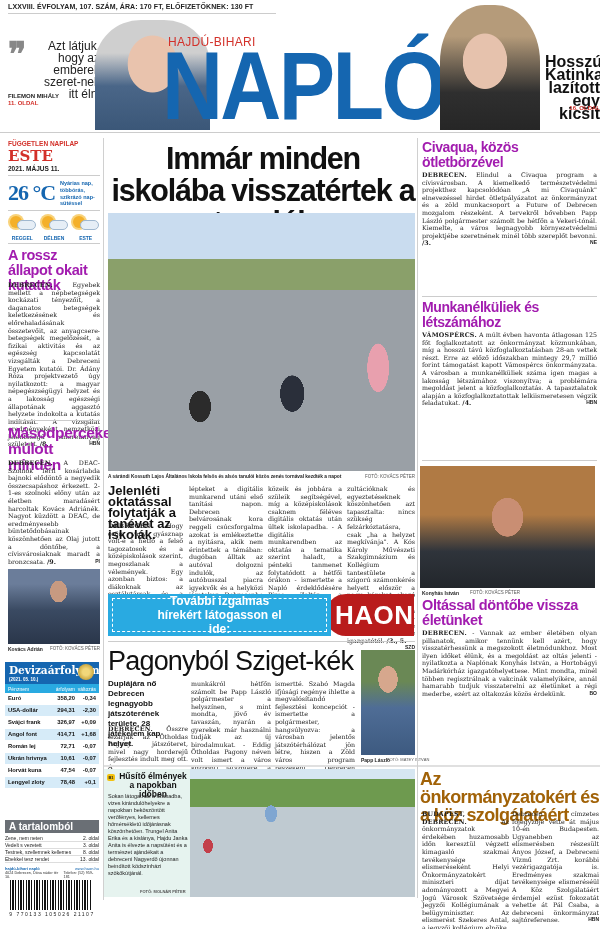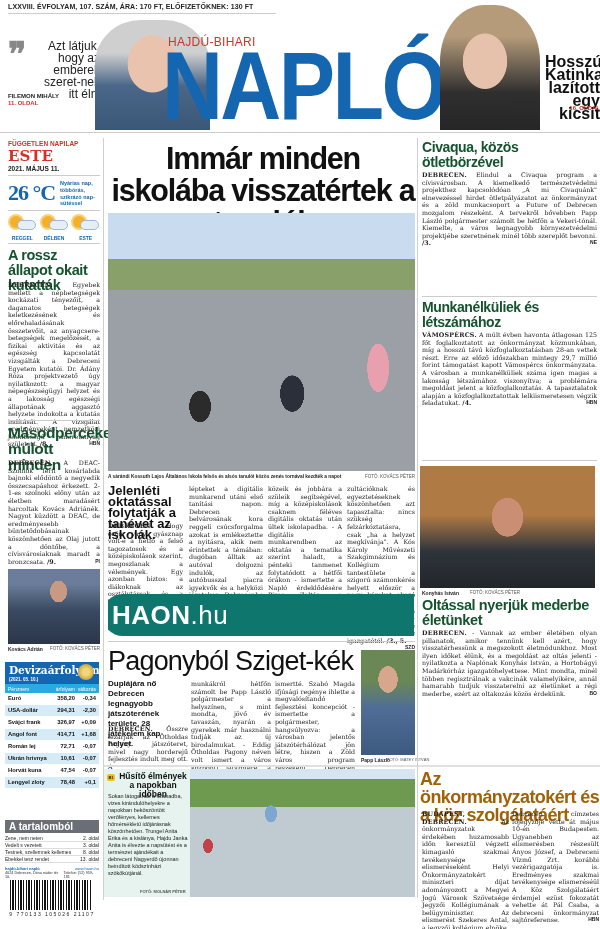--- a/index.html
+++ b/index.html
@@ -22,39 +22,39 @@
 .day{top:147px;font-family:"DejaVu Serif",serif;font-weight:bold;font-size:15px;color:#d3312a}
 .date{top:165px;font-family:"Liberation Sans",sans-serif;font-weight:bold;font-size:6.5px;color:#222}
 .temp{top:180px;font-family:Liberation Serif, serif;font-weight:bold;font-size:22px;color:#1566b0;letter-spacing:-1px}
 .wdesc{left:60px;top:180px;width:45px;font-family:"Liberation Sans",sans-serif;font-weight:bold;font-size:5.5px;line-height:6.8px;color:#1566b0}
 .wicons{top:215px;display:flex;gap:3px}
 .wicon{width:29px;height:17px;position:relative}
 .wicon .sun{position:absolute;left:2px;top:1px;width:12px;height:12px;border-radius:50%;background:#f4b02a;box-shadow:0 0 0 2px #f8d27a}
 .wicon .cloud{position:absolute;left:9px;top:5px;width:19px;height:10px;border-radius:6px;background:#e6eef6;border:1px solid #9fb7cf}
 .wlabels{top:235px;display:flex;gap:3px}
 .wlabels span{width:29px;text-align:center;font-family:"Liberation Sans",sans-serif;font-weight:bold;font-size:5px;color:#1566b0}
-.h-left{font-family:"Liberation Sans",sans-serif;font-weight:bold;color:#14532d;letter-spacing:-.4px}
+.h-left{font-family:"Liberation Sans",sans-serif;font-weight:bold;color:#a21caf;letter-spacing:-.4px}
 .body{font-size:6.3px;line-height:7.6px;text-align:justify;color:#222;hyphens:auto}
 .body .dl{font-variant:small-caps;font-weight:bold;letter-spacing:.2px}
 .sig{font-family:"Liberation Sans",sans-serif;font-weight:bold;font-size:5px}
 .vrule{background:#d0d0d0;width:1px}
 .caption{font-family:"Liberation Sans",sans-serif;font-size:5px;color:#222}
 .caption b{font-weight:bold}
 .credit{font-family:"Liberation Sans",sans-serif;font-size:4.5px;color:#555;text-transform:uppercase}
 .main-head{left:108px;top:142px;width:310px;font-family:"Liberation Sans",sans-serif;font-weight:bold;font-size:30.5px;line-height:32px;color:#111;letter-spacing:-1.2px;text-align:center}
 .main-photo{left:108px;top:213px;width:307px;height:258px;background:
 radial-gradient(ellipse 18px 26px at 30% 75%,#2b2b2b 60%,transparent 61%),
 radial-gradient(ellipse 20px 30px at 60% 70%,#2a2f3a 60%,transparent 61%),
 radial-gradient(ellipse 18px 40px at 88% 60%,#e8a0ae 60%,transparent 61%),
 linear-gradient(180deg,#c9dcef 0 18%,#8aa06a 18% 30%,#9aa0a6 30% 100%)}
 .fx-head{font-family:"Liberation Sans",sans-serif;font-weight:bold;font-size:13px;line-height:11px;color:#111}
 .banner{left:108px;top:594px;width:306px;height:42px;display:flex;overflow:hidden}
 .banner-left{flex:0 0 223px;background:#29aae1;position:relative;display:flex;align-items:center;justify-content:center;text-align:center;font-family:"Liberation Sans",sans-serif;font-weight:bold;color:#fff;font-size:12px;line-height:14px}
 .banner-left::before{content:"";position:absolute;inset:4px;border:1px dashed #fff}
-.banner-right{flex:1;background:#0f766e;border-radius:22px 0 0 22px;margin-left:-6px;display:flex;align-items:center;padding-left:10px;font-family:"Liberation Sans",sans-serif;color:#fff;font-size:26px;font-weight:bold;letter-spacing:.5px}
+.banner-right{flex:1;background:#b91c1c;border-radius:22px 0 0 22px;margin-left:-6px;display:flex;align-items:center;padding-left:10px;font-family:"Liberation Sans",sans-serif;color:#fff;font-size:26px;font-weight:bold;letter-spacing:.5px}
 .banner-right span.light{font-weight:normal}
 .pag-head{left:108px;top:646px;width:300px;font-family:"Liberation Sans",sans-serif;font-size:27px;line-height:30px;color:#111;letter-spacing:-.8px}
 .pag-lead{left:108px;top:679px;width:80px;font-family:"Liberation Sans",sans-serif;font-weight:bold;font-size:8px;line-height:10px;color:#111}
 .fx-box{left:5px;top:662px;width:94px;height:22px;background:#1566b0}
 .fx-title{left:9px;top:664px;font-family:"DejaVu Serif",serif;font-weight:bold;font-size:10.5px;color:#fff}
 .fx-date{left:9px;top:677px;font-family:"Liberation Sans",sans-serif;font-weight:bold;font-size:4.5px;color:#fff}
 .fx-hdr{left:5px;top:684px;width:94px;height:9px;background:#29aae1;display:flex;font-family:"Liberation Sans",sans-serif;font-size:5px;color:#fff;align-items:center}
 .fx-row{left:5px;width:94px;height:11.6px;display:flex;align-items:center;font-family:"Liberation Sans",sans-serif;font-weight:bold;font-size:5.8px;color:#111;border-bottom:1px solid #fff}
 .fx-row.alt{background:#d6ebf8}
 .fx-row span:nth-child(1),.fx-hdr span:nth-child(1){flex:0 0 44px;padding-left:3px}
@@ -232,20 +232,23 @@
 <div class="abs body" style="left:108px;top:522px;width:75px">
   <span class="dl">DEBRECEN.</span> <span>Hogy öröm vagy gyásznap volt-e a hétfő a felső tagozatosok és a középiskolások szerint, megoszlanak a vélemények. Egy azonban biztos: a diákoknak az osztálytársak és a barátok hiánya segített szaporázni az oktatási intézmények felé vezető</span>
 </div>
 <div class="abs body" style="left:189px;top:485px;width:74px">lépteket a digitális munkarend utáni első tanítási napon. Debrecen belvárosának kora reggeli csúcsforgalma azokat is emlékeztette a nyitásra, akik nem érintettek a témában: dugóban álltak az autóval dolgozni indulók, az autóbusszal piacra igyekvők és a helyközi járatokon Debrecenbe érkezők is. A felső tagozatos diákok két hónapig tanultak otthon az okosesz-</div>
 <div class="abs body" style="left:268px;top:485px;width:74px">közeik és jobbára a szüleik segítségével, míg a középiskolások csaknem féléves digitális oktatás után ültek iskolapadba. - A digitális munkarendben az oktatás a tematika szerint haladt, a pénteki tanmenet folytatódott a hétfői órákon - ismertette a Napló érdeklődésére Piros Zoltán, a debreceni Kinizsi-iskola intézményvezetője, aki a folyamatos kon-</div>
 <div class="abs body" style="left:347px;top:485px;width:68px">
   <span>zultációknak és egyeztetéseknek köszönhetően azt tapasztalta: nincs szükség felzárkóztatásra, csak „ha a helyzet megkívánja". A Kós Károly Művészeti Szakgimnázium és Kollégium tantestülete a szigorú számonkérés helyett először a nagy károkat okozó karanténidőszak feldolgozását tartja fontosnak - hallhattuk Vargáné Szabadka Tünde igazgatótól.</span> <b>/3., 5.</b> <span class="sig" style="float:right">SZD</span>
 </div>
 
 <div class="abs banner">
+  <div class="banner-left">
+      <span style="position:relative;width:130px">További izgalmas hírekért látogasson el ide:</span>
+    </div>
   <div class="banner-right">
       <span>HAON</span>
       <span class="light">.hu</span>
     </div>
 </div>
 <div class="abs rule" style="left:108px;top:641px;width:307px"></div>
 
 <div class="abs pag-head">Pagonyból Sziget-kék lesz</div>
 <div class="abs pag-lead">Duplájára nő Debrecen legnagyobb játszóterének területe, 28 játékelem kap helyet.</div>
 <div class="abs body" style="left:108px;top:725px;width:80px">
@@ -277,21 +280,21 @@
 
 <div class="abs h-left" style="left:422px;top:300px;width:175px;font-size:14px;line-height:15px">Munkanélküliek és létszámához</div>
 <div class="abs body" style="left:422px;top:331px;width:175px">
   <span class="dl">VÁMOSPÉRCS.</span> <span>A múlt évben havonta átlagosan 125 főt foglalkoztatott az önkormányzat közmunkában, míg a hosszú távú közfoglalkoztatásban 28-an vettek részt. Erre az előző időszakban mintegy 29,7 millió forint támogatást kapott Vámospércs önkormányzata. A városban a munkanélküliek száma igen magas a lakosság létszámához viszonyítva; a problémára megoldást jelent a közfoglalkoztatás. A tapasztalatok alapján a közfoglalkoztatottak lelkiismeretesen végzik feladatukat.</span> <b>/4.</b> <span class="sig" style="float:right">HBN</span>
 </div>
 <div class="abs rule" style="left:422px;top:460px;width:175px"></div>
 
 <div class="abs photo-kh" style="width:175px"></div>
 <div class="abs caption" style="left:422px;top:590px"><b>Konyhás István</b></div>
 <div class="abs credit" style="left:470px;top:590px">FOTÓ: KOVÁCS PÉTER</div>
-<div class="abs h-left" style="left:422px;top:598px;width:175px;font-size:14.5px;line-height:15px">Oltással nyerjük mederbe életünket</div>
+<div class="abs h-left" style="left:422px;top:598px;width:175px;font-size:14.5px;line-height:15px">Oltással döntőbe vissza életünket</div>
 <div class="abs body" style="left:422px;top:629px;width:175px">
   <span class="dl">DEBRECEN.</span> <span>- Vannak az ember életében olyan pillanatok, amikor tennünk kell azért, hogy visszatérhessünk a megszokott életmódunkhoz. Most ilyen időket élünk, és a megoldást az oltás jelenti - nyilatkozta a Naplónak Konyhás István, a Hortobágyi Madárkórház igazgatóhelyettese. Mint mondta, minél többen regisztrálnak a vakcinák valamelyikére, annál hamarabb tudjuk visszaterelni az életünket a régi mederbe, ezért az oltakozás közös érdekünk.</span> <span class="sig" style="float:right">BO</span>
 </div>
 
 <div class="abs onk-head">Az önkormányzatokért és a köz szolgálatáért</div>
 <div class="abs body" style="left:422px;top:810px;width:87px">
   <span class="dl">BUDAPEST, DEBRECEN.</span> <span>Az önkormányzatok érdekében huzamosabb időn keresztül végzett kimagasló szakmai tevékenysége elismeréseként Helyi Önkormányzatokért miniszteri díjat adományozott a Megyei Jogú Városok Szövetsége Jegyzői Kollégiumának a belügyminiszter. Az elismerést Szekeres Antal, a jegyzői kollégium elnöke,</span>
 </div>
 <div class="abs body" style="left:512px;top:810px;width:87px">
   <span>Debrecen címzetes főjegyzője vette át május 10-én Budapesten. Ugyanebben az elismerésben részesült Ányos József, a Debreceni Vízmű Zrt. korábbi vezérigazgatója is. Eredményes szakmai tevékenysége elismeréséül A Köz Szolgálatáért érdemjel ezüst fokozatát vehette át Pál Csaba, a debreceni önkormányzat sajtóreferense.</span> <span class="sig" style="float:right">HBN</span>

